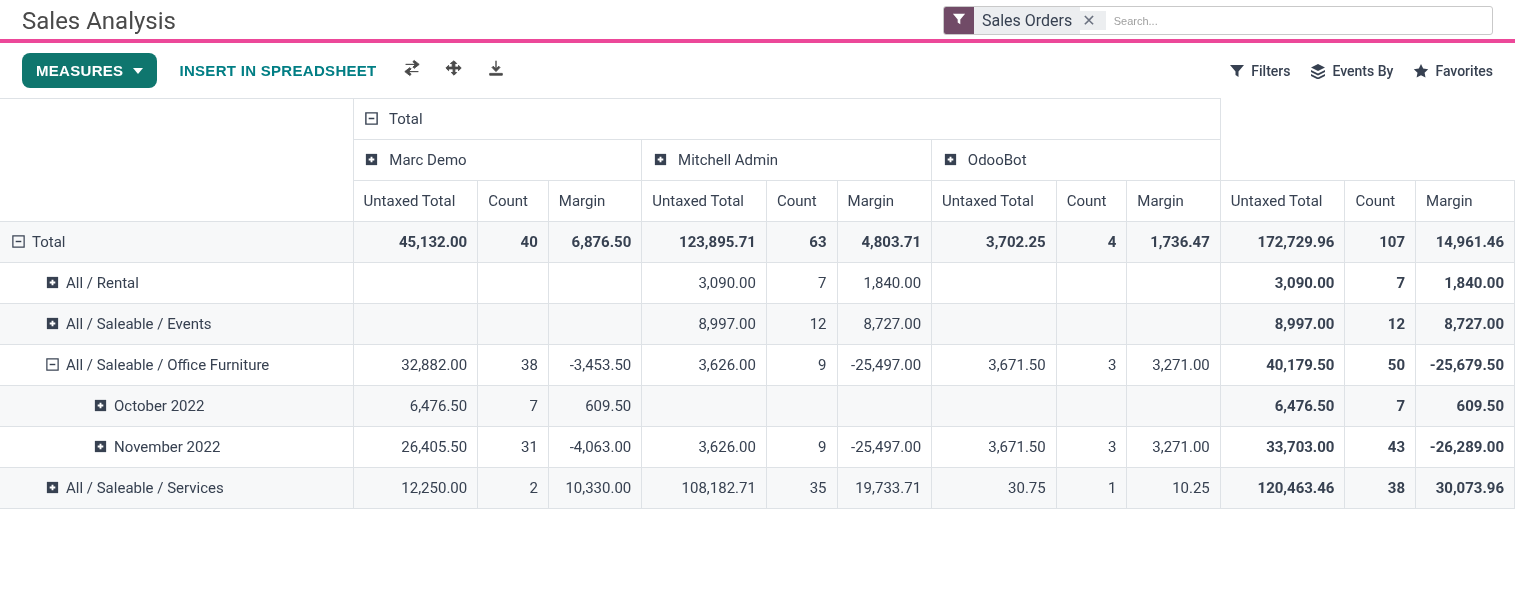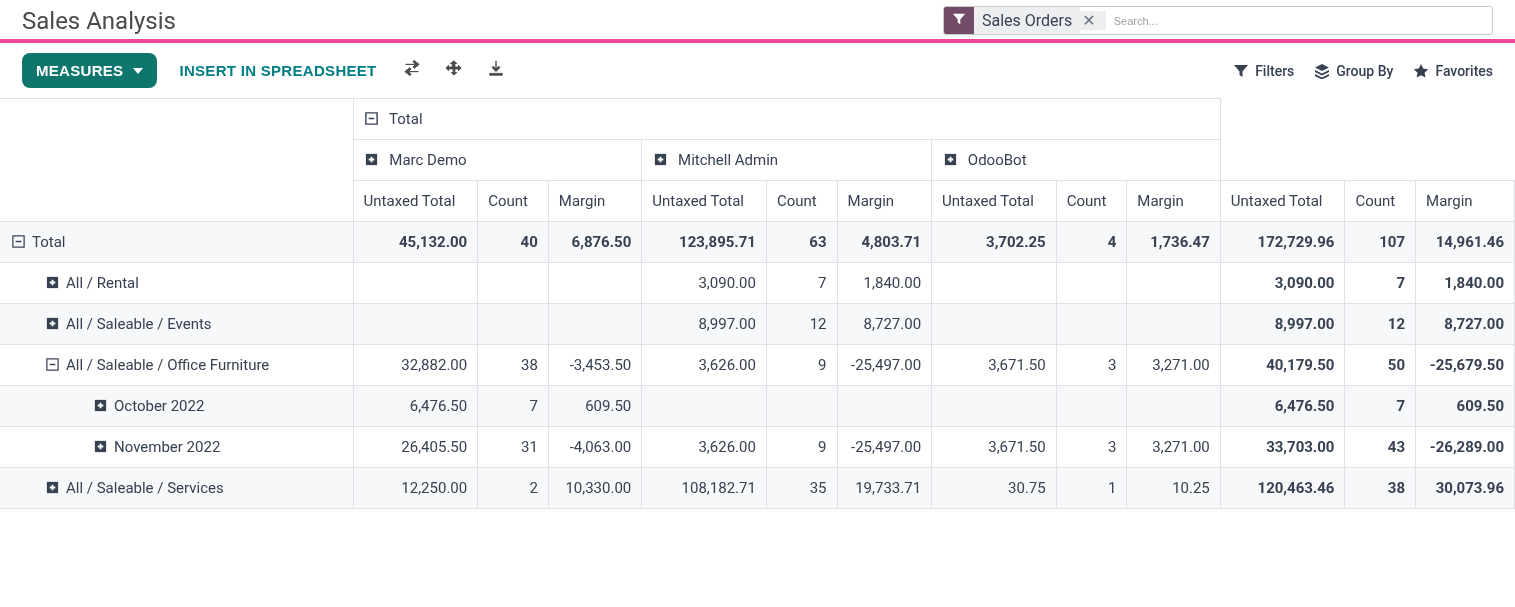--- a/index.html
+++ b/index.html
@@ -221,21 +221,21 @@
     <div class="tright-item">
       <svg viewBox="0 0 16 16">
           <path fill="#374151" d="M1 2h14l-5.5 6.5V14l-3-2V8.5z"></path>
         </svg>
       <span>Filters</span>
     </div>
     <div class="tright-item">
       <svg viewBox="0 0 16 16">
           <path fill="#374151" d="M8 1l7 3.5L8 8 1 4.5 8 1zm-7 6l7 3.5L15 7l0 2-7 3.5L1 9V7zm0 4l7 3.5L15 11v2l-7 3.5L1 13v-2z"></path>
         </svg>
-      <span>Group By</span>
+      <span>Events By</span>
     </div>
     <div class="tright-item">
       <svg viewBox="0 0 16 16">
           <path fill="#374151" d="M8 1l2.2 4.5 5 .7-3.6 3.5.9 4.9L8 12.3l-4.4 2.3.9-4.9L.8 6.2l5-.7z"></path>
         </svg>
       <span>Favorites</span>
     </div>
   </div>
 </div>
 

